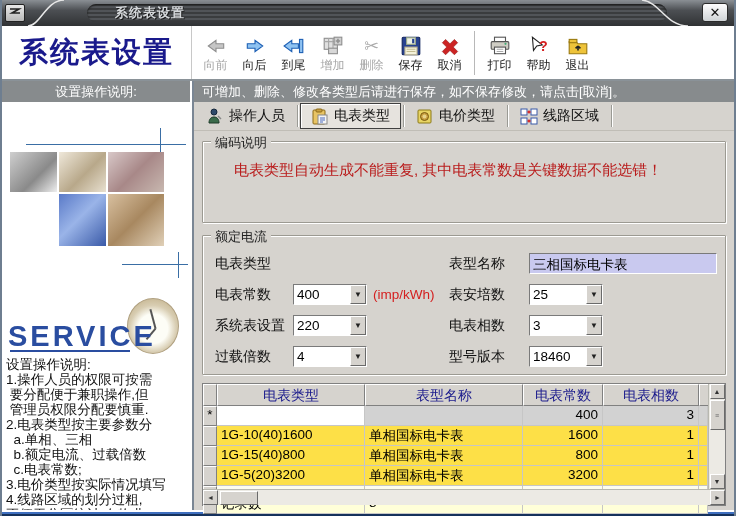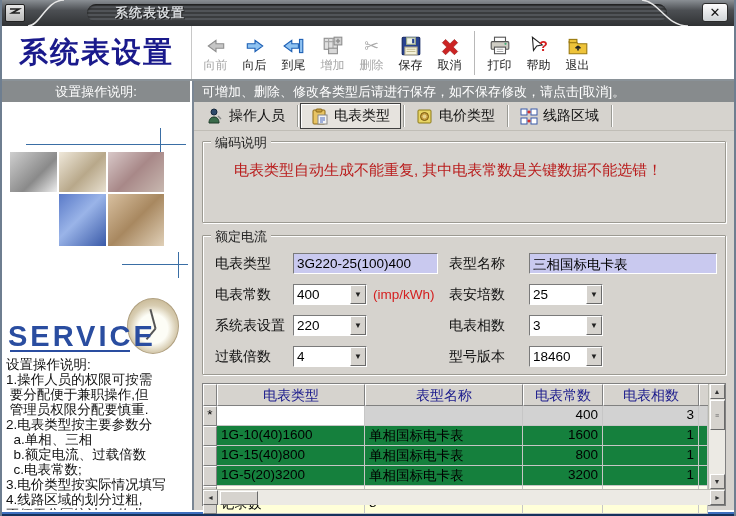--- a/index.html
+++ b/index.html
@@ -98,21 +98,21 @@
   .unit-red { color:#d42020; font-size:13.5px; margin-left:6px; white-space:nowrap; }
   .slot1 { display:flex; align-items:center; }
 
   
   .gridwrap { flex:1; margin-top:8px; border:1px solid #808080; background:#fff;
     display:flex; flex-direction:column; min-height:0; position:relative; }
   .grid-scroll { flex:1; display:flex; min-height:0; }
   .gtable { flex:1; display:flex; flex-direction:column; min-width:0; }
   .grow { display:flex; flex:0 0 auto; }
   .gcell { border-right:1px solid #c6c6c6; border-bottom:1px solid #c6c6c6; font-size:13.5px;
-    padding:1px 4px 0 4px; overflow:hidden; white-space:nowrap; height:20px; background:#15803d; color:#000; }
+    padding:1px 4px 0 4px; overflow:hidden; white-space:nowrap; height:20px; background:#fde047; color:#000; }
   .ghead .gcell { background:#d6d3ce; color:#1a1a8c; text-align:center; font-size:14px;
     border:1px solid; border-color:#fff #808080 #808080 #fff; height:22px; padding-top:2px; }
   .c-marker { width:14px; flex:0 0 auto; background:#d6d3ce !important;
     border:1px solid; border-color:#fff #808080 #808080 #fff; text-align:center; padding:0; }
   .c-type { width:148px; flex:0 0 auto; }
   .c-name { width:158px; flex:0 0 auto; }
   .c-const { width:80px; flex:0 0 auto; text-align:right; }
   .c-phase { width:96px; flex:0 0 auto; text-align:right; }
   .c-extra { flex:1 1 auto; }
   .sel .gcell { background:#d2d2d2; }
@@ -364,21 +364,20 @@
         <div class="groupbox codingbox">
           <div class="gb-legend">编码说明</div>
           <div class="coding-line">电表类型自动生成不能重复, 其中电表常数是关键数据不能选错！</div>
         </div>
 
         <div class="groupbox paramsbox">
           <div class="gb-legend">额定电流</div>
 
           <div class="prow">
             <span class="plabel">电表类型</span>
-            <span class="txtfield txt-wide" style="grid-column:2">3G220-25(100)400</span>
             <span class="plabel" style="grid-column:3">表型名称</span>
             <span class="txtfield txt-name">三相国标电卡表</span>
           </div>
 
           <div class="prow">
             <span class="plabel">电表常数</span>
             <span class="slot1">
               <span class="combo">
                 <span class="cval">400</span>
                 <span class="cbtn">▼</span>

